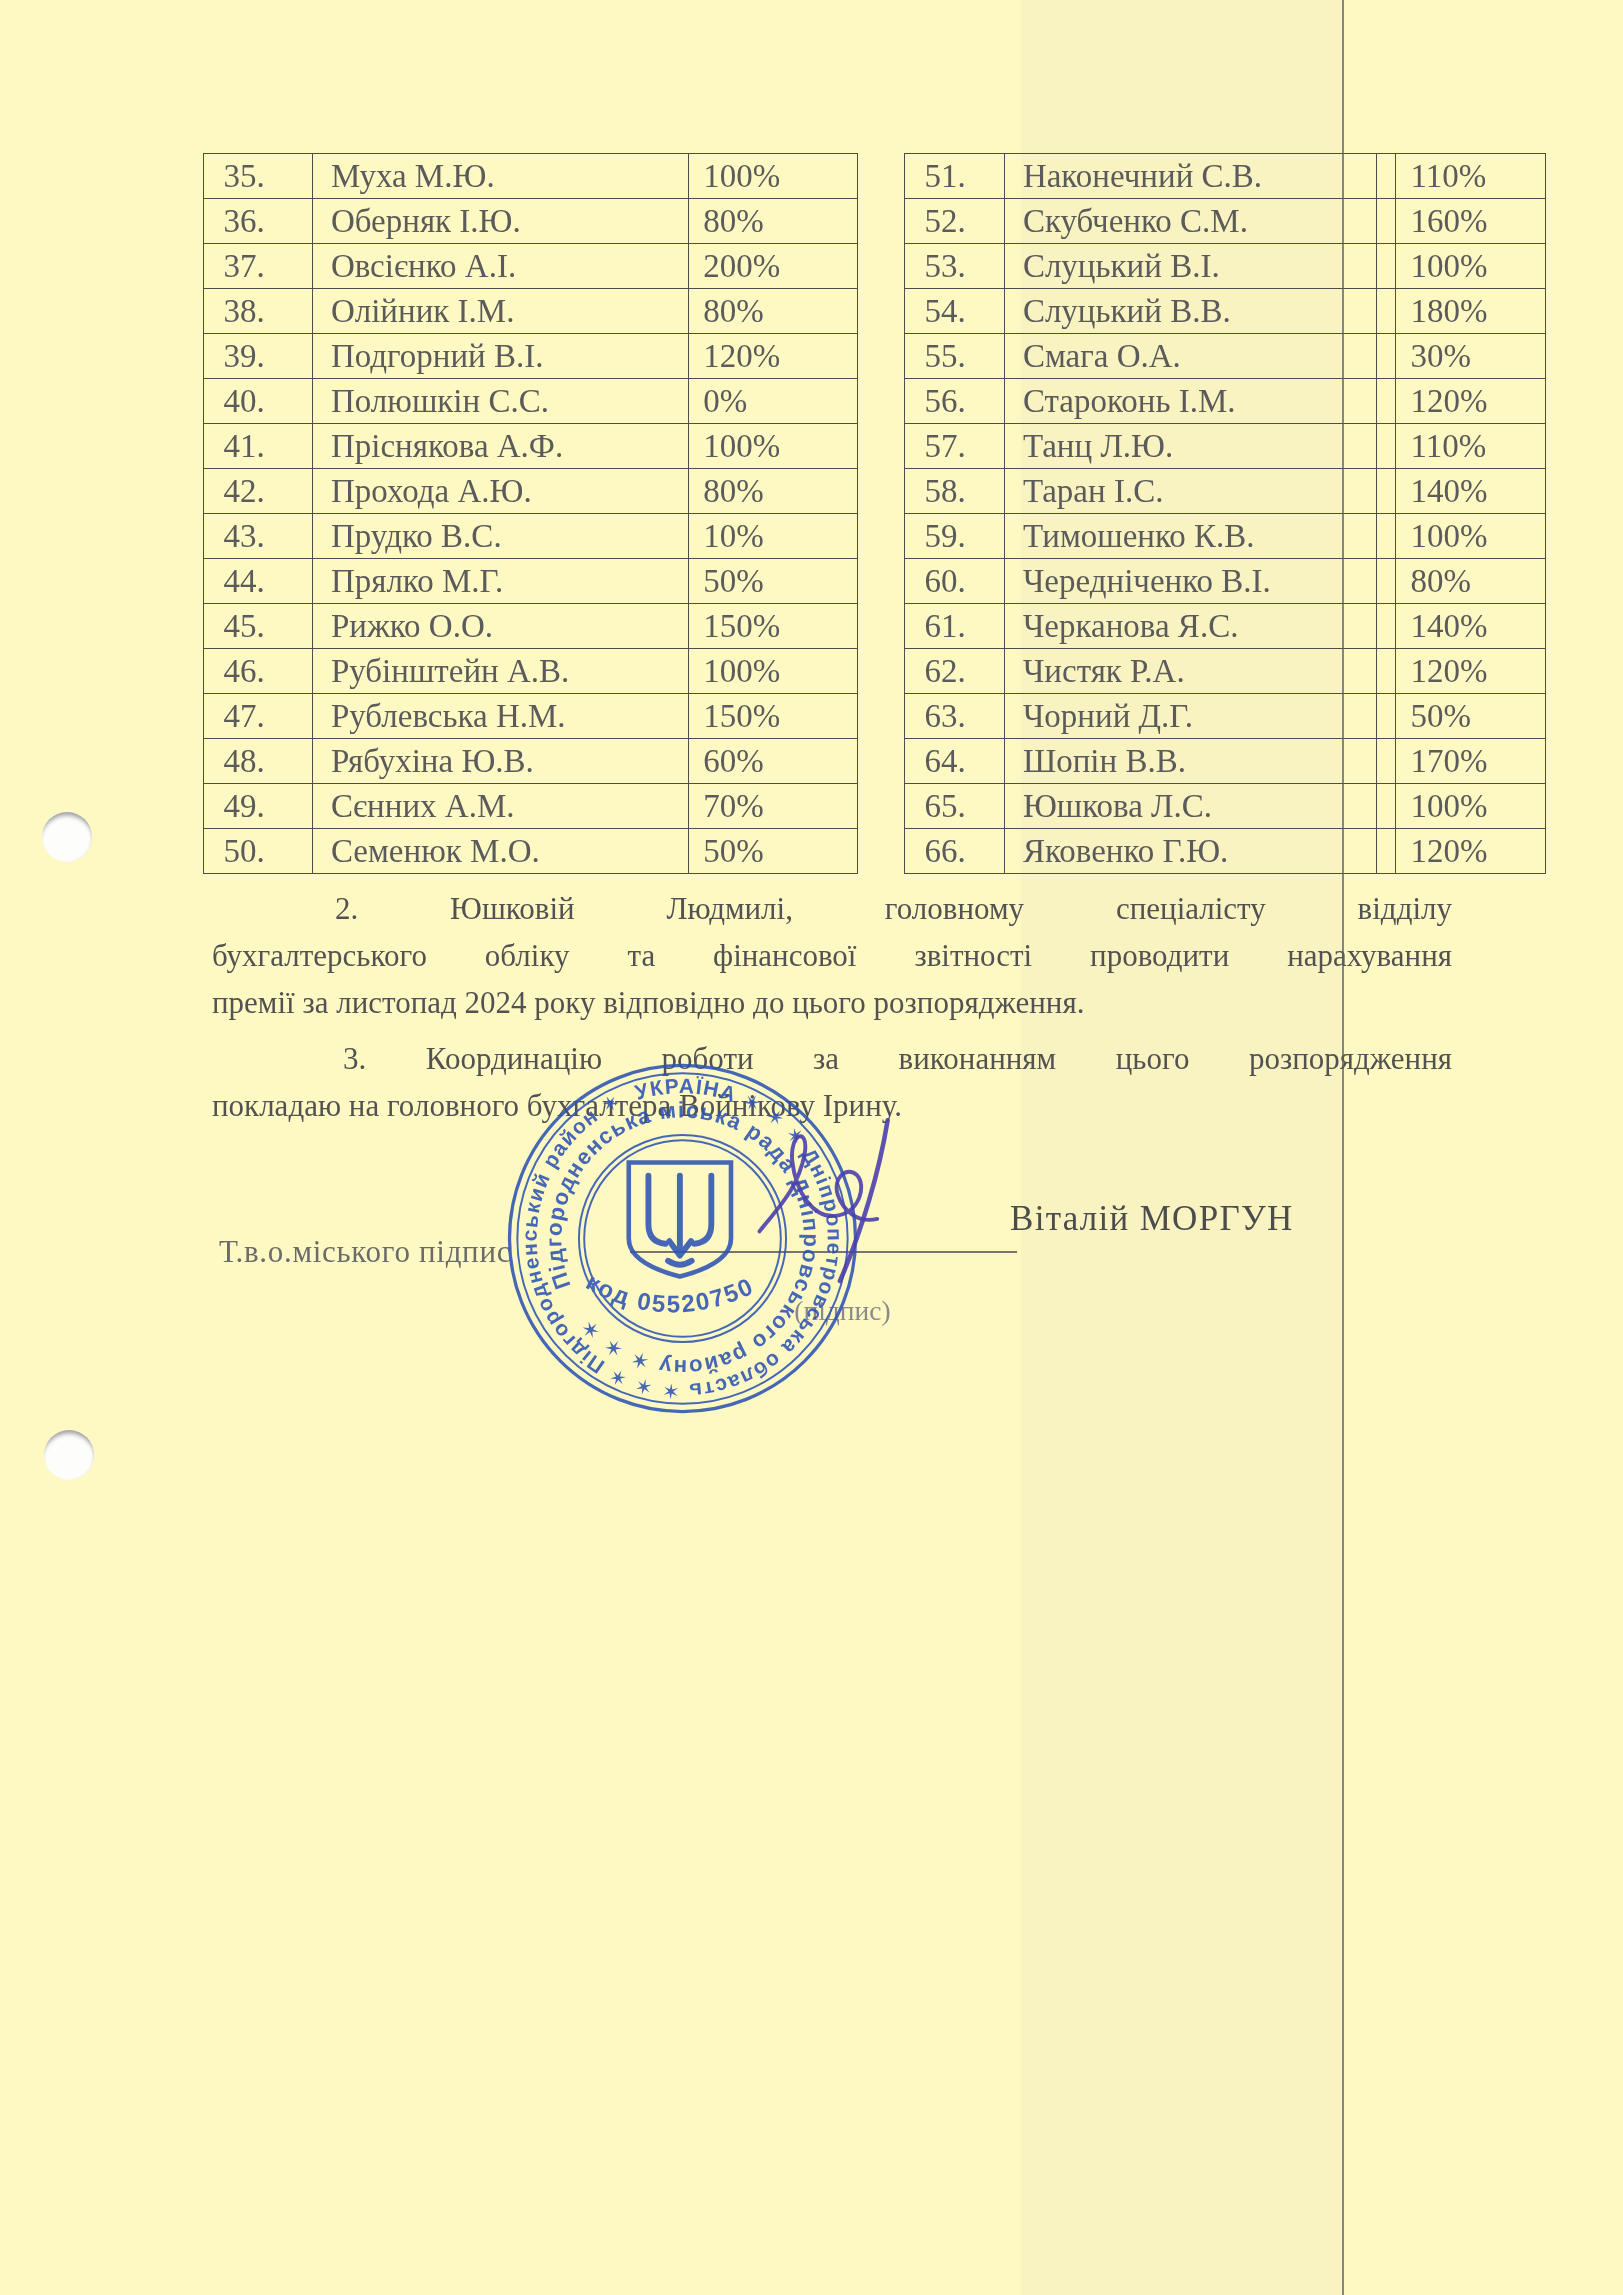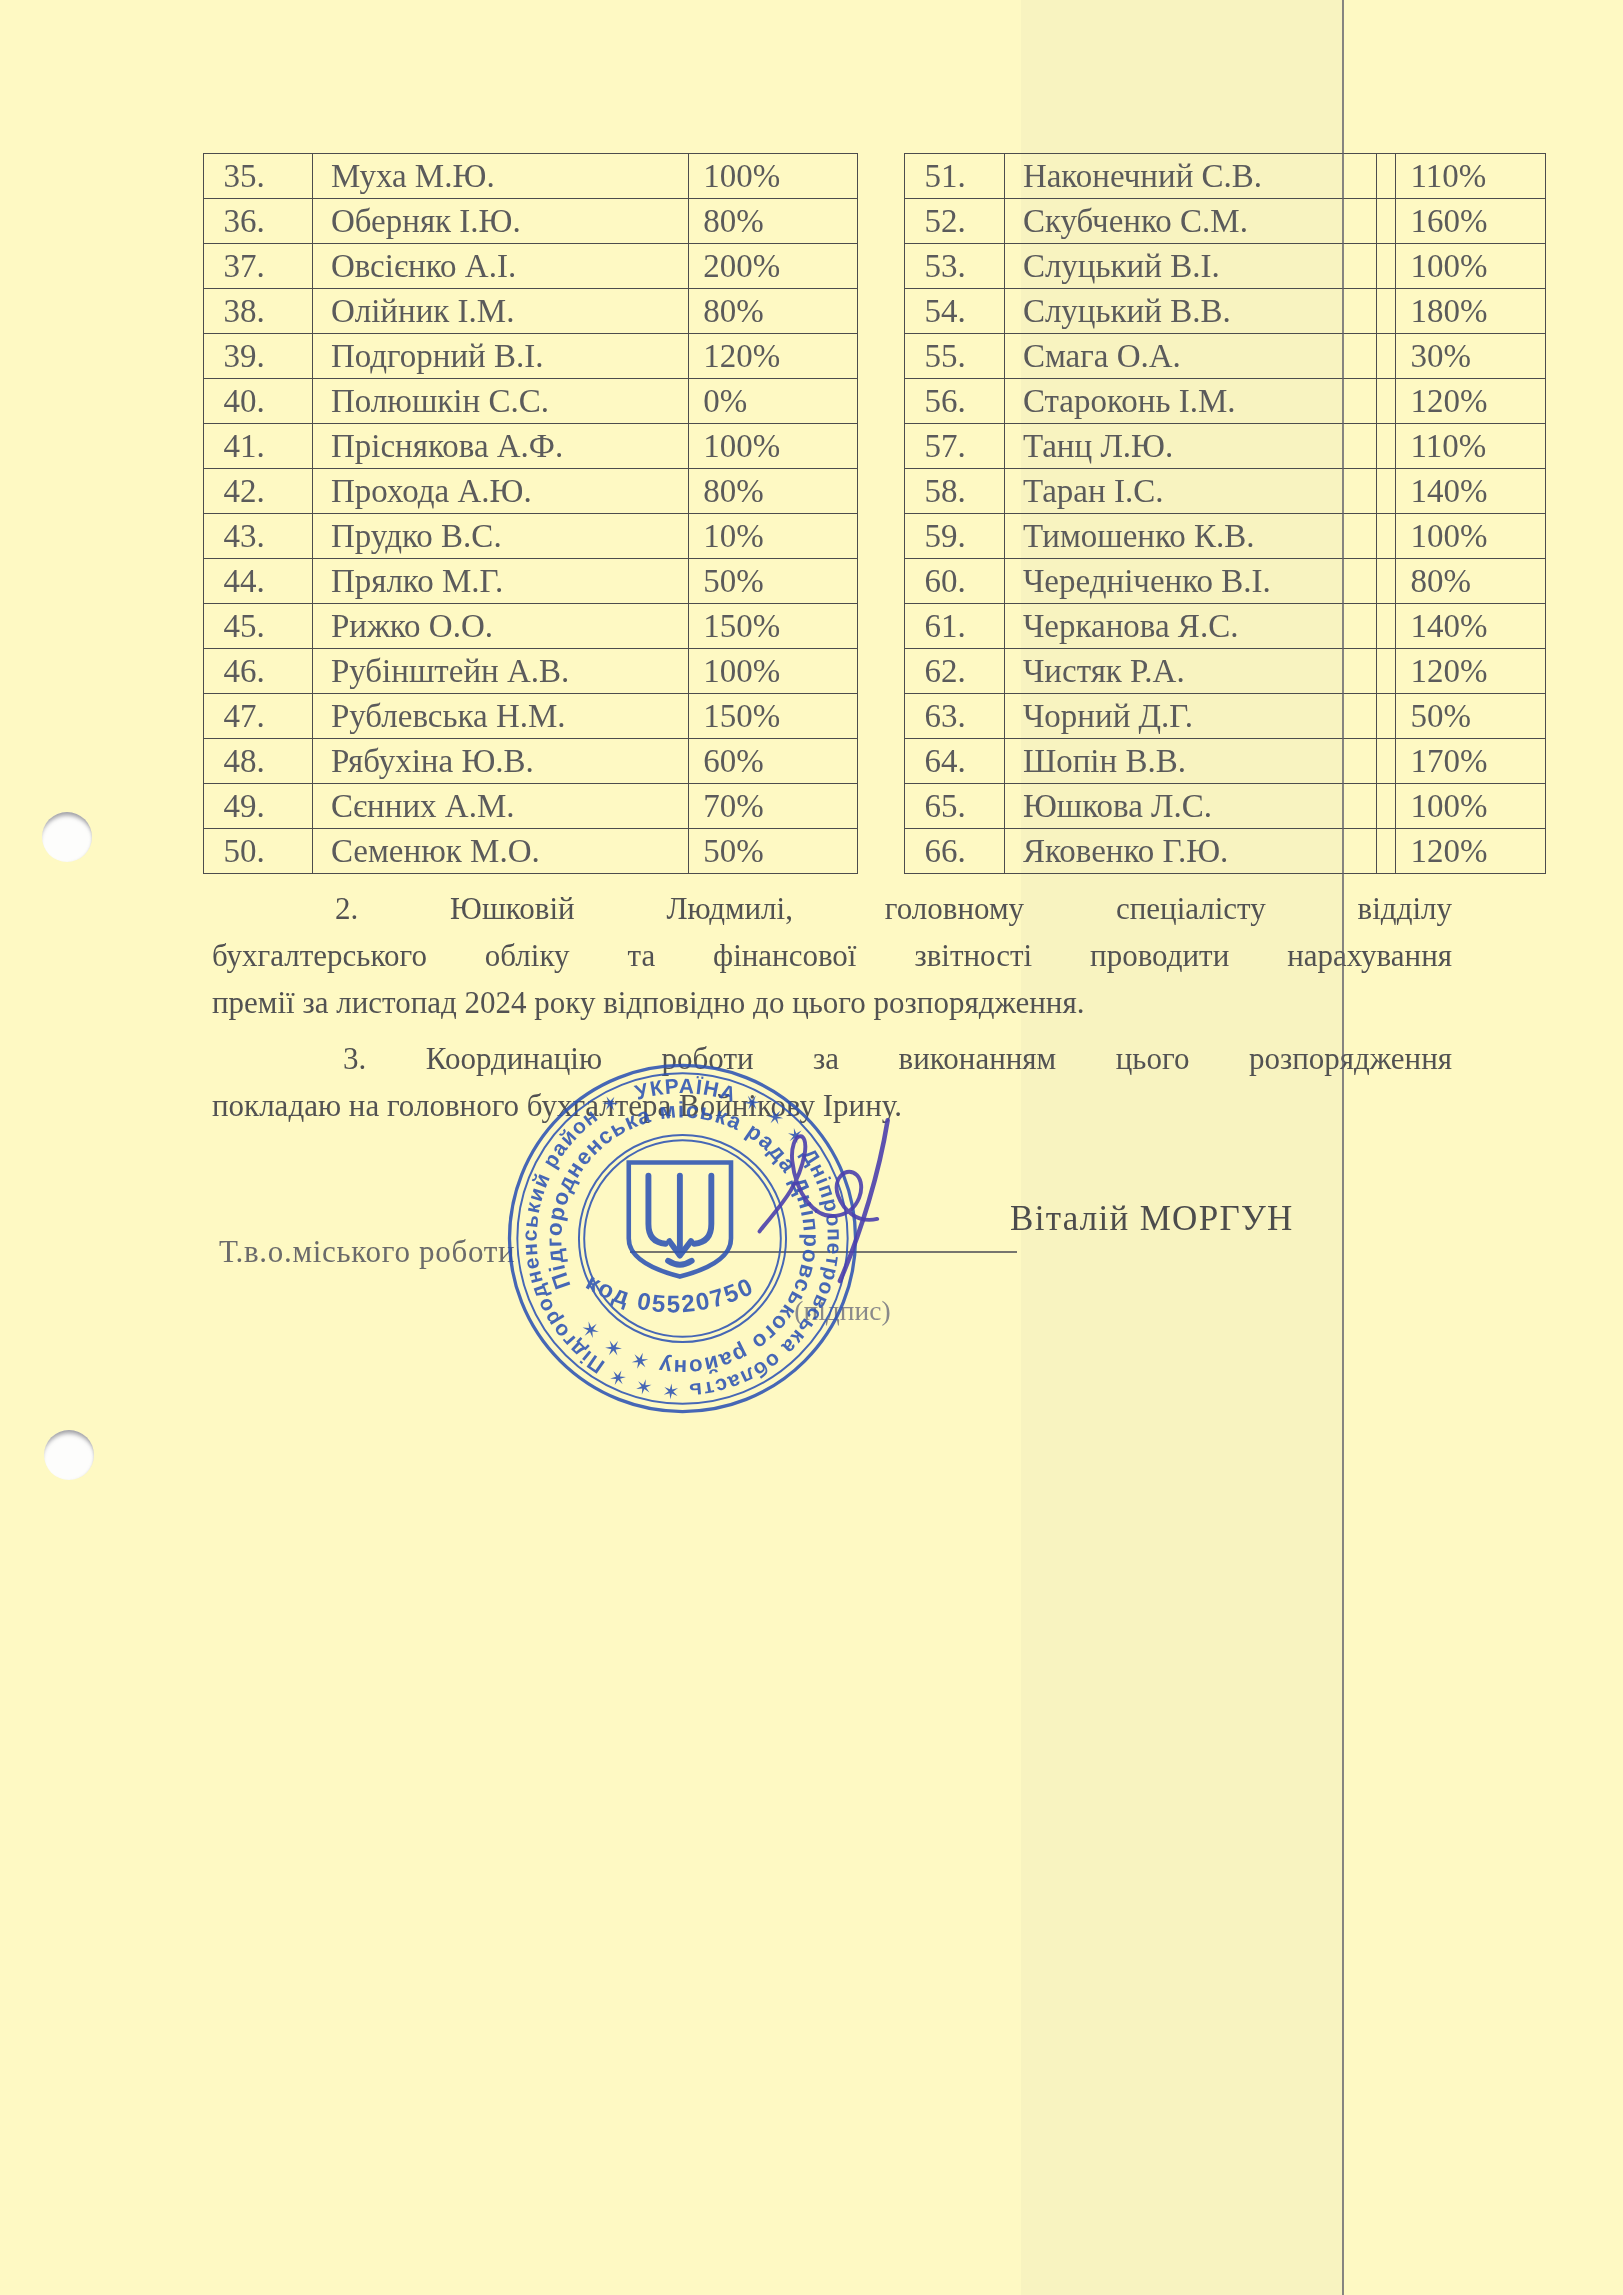--- a/index.html
+++ b/index.html
@@ -254,21 +254,21 @@
     <div class="bline jline indent1">2. Юшковій Людмилі, головному спеціалісту відділу</div>
     <div class="bline jline">бухгалтерського обліку та фінансової звітності проводити нарахування</div>
     <div class="bline">премії за листопад 2024 року відповідно до цього розпорядження.</div>
   </div>
 
   <div class="bodytext p3">
     <div class="bline jline indent2">3. Координацію роботи за виконанням цього розпорядження</div>
     <div class="bline">покладаю на головного бухгалтера Войнікову Ірину.</div>
   </div>
 
-  <div class="sig-role">Т.в.о.міського роботи</div>
+  <div class="sig-role">Т.в.о.міського підпис</div>
   <div class="sig-rule"></div>
   <div class="sig-caption">(підпис)</div>
   <div class="sig-name">Віталій МОРГУН</div>
 
   <svg class="stamp" viewBox="-280 -280 560 560">
     <defs>
       <path id="ringOuterPath" d="M 0 -222 A 222 222 0 1 1 -1 -222"></path>
       <path id="ringInnerPath" d="M 0 -185 A 185 185 0 1 1 -1 -185"></path>
       <path id="codeArc" d="M -150 74 Q -8 158 152 60"></path>
     </defs>

